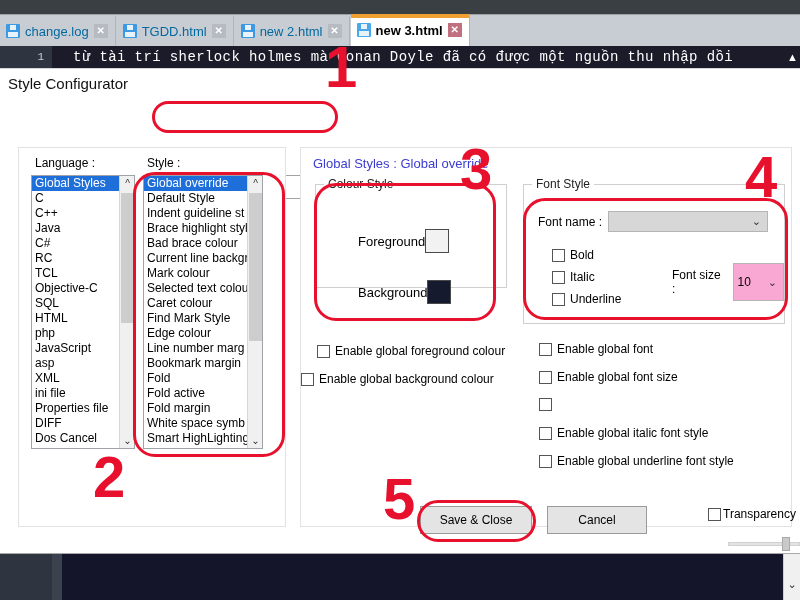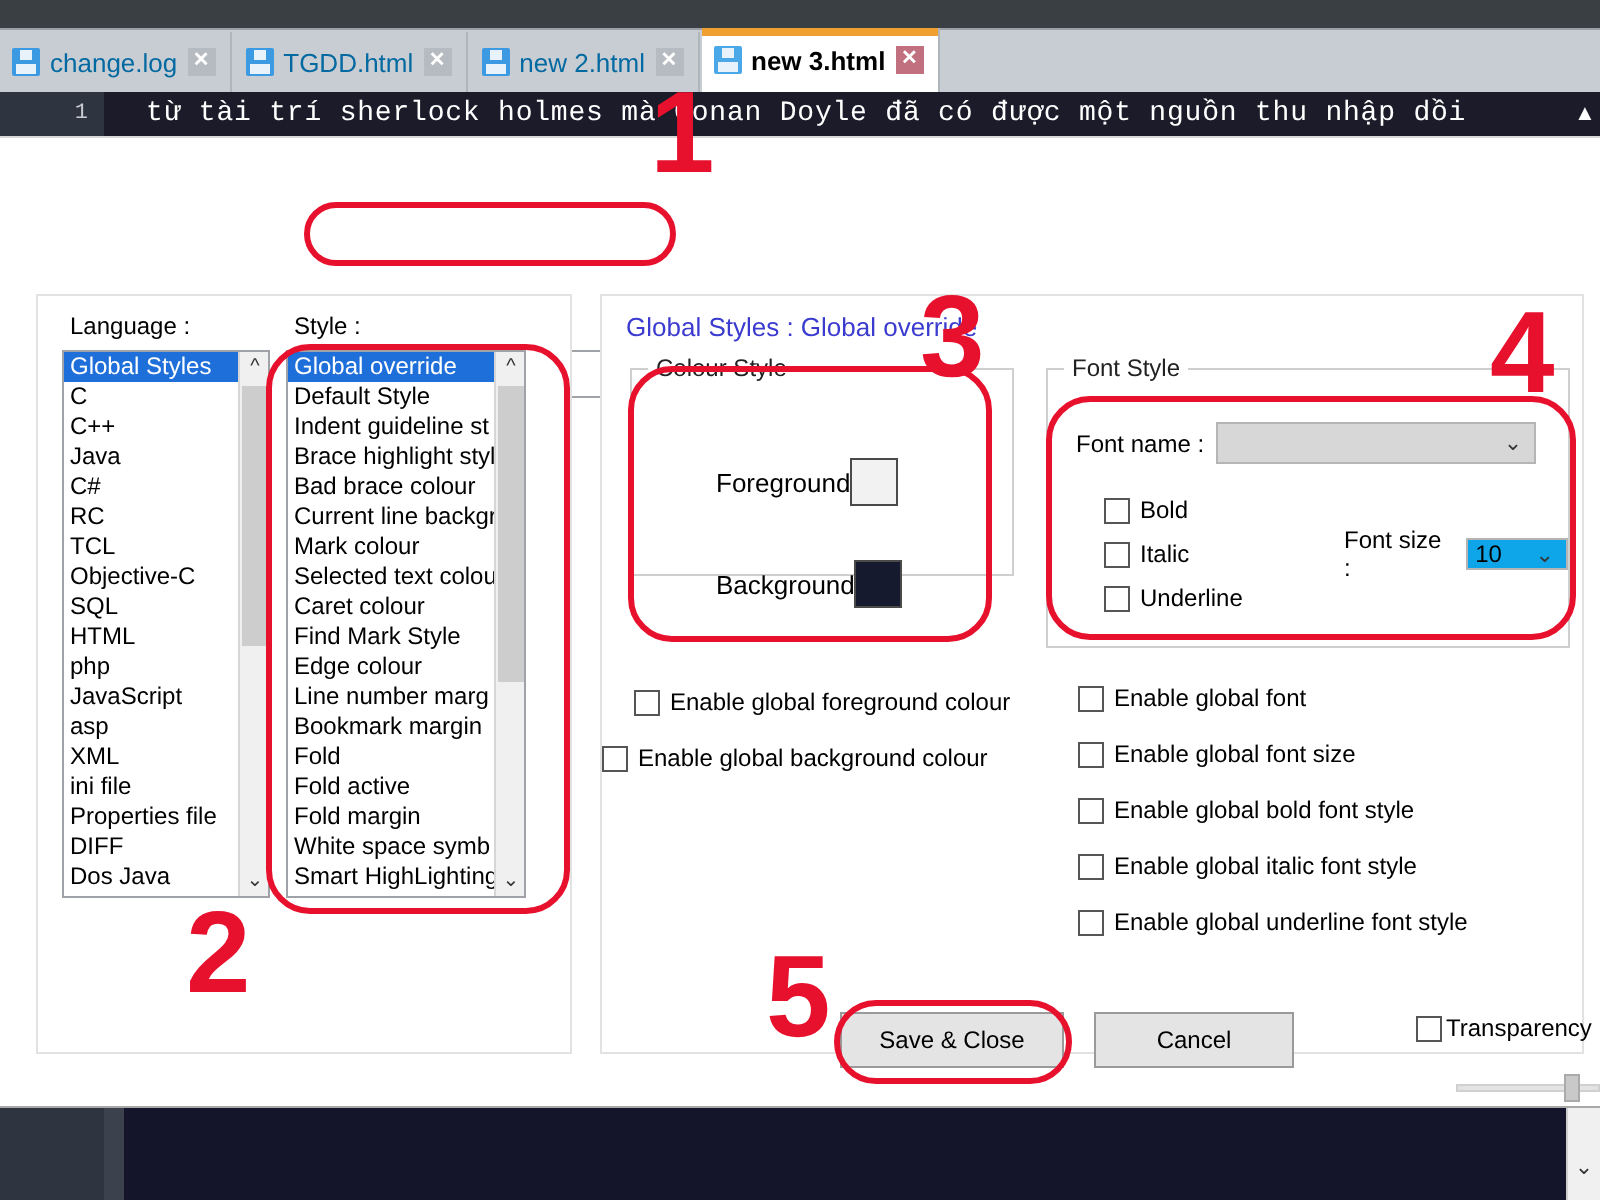--- a/index.html
+++ b/index.html
@@ -144,21 +144,21 @@
   #fontname-combo {
     width: 160px; height: 21px; background: #d7d7d7; border: 1px solid #b5b5b5;
   }
   .cbx-row { display: flex; align-items: center; gap: 5px; font-size: 12px; }
   .cbx { width: 13px; height: 13px; border: 1px solid #555; background: #fff; flex: 0 0 auto; }
   #bold-row { position: absolute; left: 28px; top: 63px; }
   #italic-row { position: absolute; left: 28px; top: 85px; }
   #underline-row { position: absolute; left: 28px; top: 107px; }
   #fontsize-row { position: absolute; left: 148px; top: 78px; display: flex; align-items: center; }
   #fontsize-label { font-size: 12px; margin-right: 6px; }
-  #fontsize-combo { width: 52px; height: 16px; background: #0ea5e9; border: 1px solid #b5b5b5; }
+  #fontsize-combo { width: 52px; height: 38px; background: #f9a8d4; border: 1px solid #b5b5b5; }
   #fontsize-combo .val { font-size: 12px; }
 
   .glob-cbx { position: absolute; }
   #g-fg { left: 16px; top: 196px; }
   #g-bg { left: 0; top: 224px; }
   #g-font { left: 238px; top: 194px; }
   #g-fontsize { left: 238px; top: 222px; }
   #g-bold { left: 238px; top: 250px; }
   #g-italic { left: 238px; top: 278px; }
   #g-underline { left: 238px; top: 306px; }
@@ -259,20 +259,21 @@
 </div>
 
 <div id="code-line">
   <div id="gutter">1</div>
   <div id="code-text">từ tài trí sherlock holmes mà Conan Doyle đã có được một nguồn thu nhập dồi</div>
   <div id="code-scroll-up">▲</div>
 </div>
 
 <div id="dialog">
 
+  <div id="dlg-title">Style Configurator</div>
 
   <div id="theme-row">
     <span id="theme-label">Select theme :</span>
     <div class="combo" id="theme-combo">
       <span class="val">Black board</span>
       <span class="caret">⌄</span>
     </div>
   </div>
 
   <div id="left-panel">
@@ -291,21 +292,21 @@
         <div class="list-item">Objective-C</div>
         <div class="list-item">SQL</div>
         <div class="list-item">HTML</div>
         <div class="list-item">php</div>
         <div class="list-item">JavaScript</div>
         <div class="list-item">asp</div>
         <div class="list-item">XML</div>
         <div class="list-item">ini file</div>
         <div class="list-item">Properties file</div>
         <div class="list-item">DIFF</div>
-        <div class="list-item">Dos Java</div>
+        <div class="list-item">Dos Cancel</div>
       </div>
       <div class="vscroll">
         <div class="arrow-up">^</div>
         <div class="thumb"></div>
         <div class="arrow-dn">⌄</div>
       </div>
     </div>
 
     <div class="listbox" id="style-list">
       <div class="list-items">
@@ -395,21 +396,20 @@
     <div class="cbx-row glob-cbx" id="g-font">
       <span class="cbx"></span>
       <span>Enable global font</span>
     </div>
     <div class="cbx-row glob-cbx" id="g-fontsize">
       <span class="cbx"></span>
       <span>Enable global font size</span>
     </div>
     <div class="cbx-row glob-cbx" id="g-bold">
       <span class="cbx"></span>
-      <span>Enable global bold font style</span>
     </div>
     <div class="cbx-row glob-cbx" id="g-italic">
       <span class="cbx"></span>
       <span>Enable global italic font style</span>
     </div>
     <div class="cbx-row glob-cbx" id="g-underline">
       <span class="cbx"></span>
       <span>Enable global underline font style</span>
     </div>
   </div>

